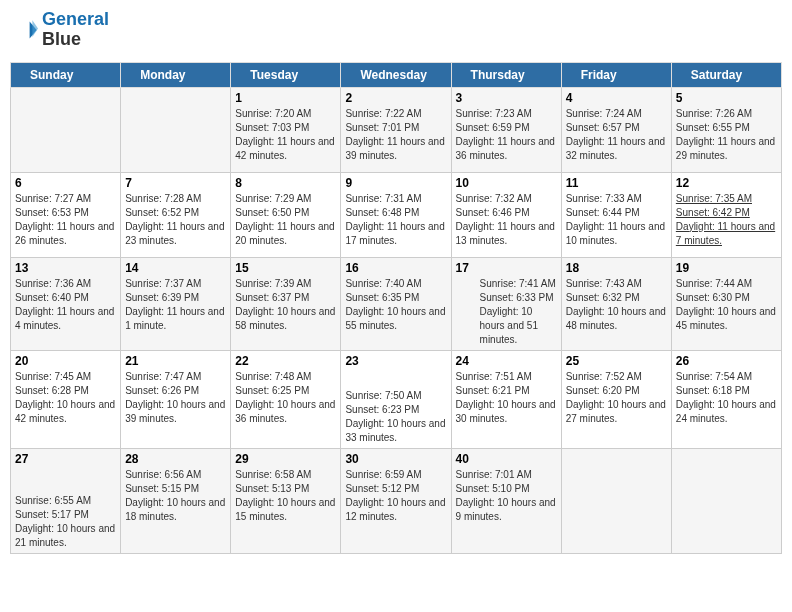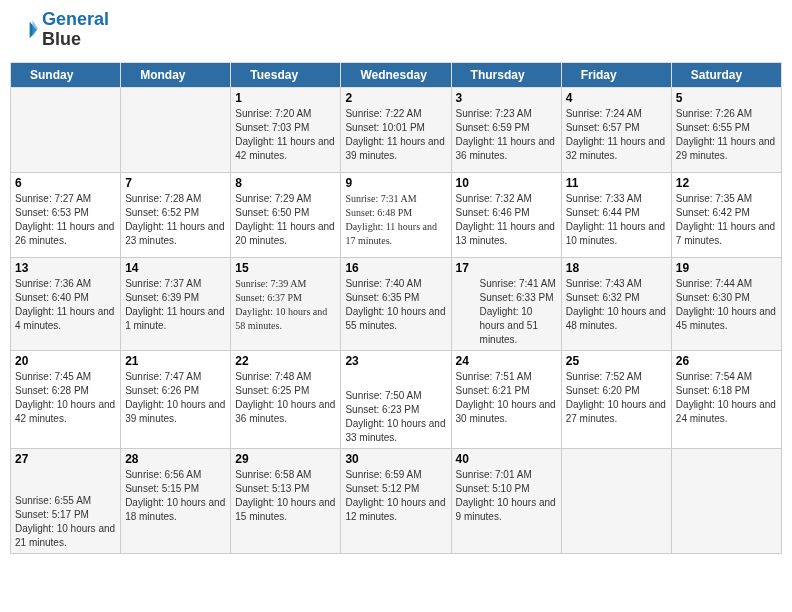--- a/index.html
+++ b/index.html
@@ -121,21 +121,21 @@
         <td class="empty-cell"></td>
         <td>
           <div class="day-number">1</div>
           <div class="day-info" style="white-space: pre-line;">Sunrise: 7:20 AM
 Sunset: 7:03 PM
 Daylight: 11 hours and 42 minutes.</div>
         </td>
         <td>
           <div class="day-number">2</div>
           <div class="day-info" style="white-space: pre-line;">Sunrise: 7:22 AM
-Sunset: 10:01 PM
+Sunset: 7:01 PM
 Daylight: 11 hours and 39 minutes.</div>
         </td>
         <td>
           <div class="day-number">3</div>
           <div class="day-info" style="white-space: pre-line;">Sunrise: 7:23 AM
 Sunset: 6:59 PM
 Daylight: 11 hours and 36 minutes.</div>
         </td>
         <td>
           <div class="day-number">4</div>
@@ -164,59 +164,59 @@
 Daylight: 11 hours and 23 minutes.</div>
         </td>
         <td>
           <div class="day-number">8</div>
           <div class="day-info" style="white-space: pre-line;">Sunrise: 7:29 AM
 Sunset: 6:50 PM
 Daylight: 11 hours and 20 minutes.</div>
         </td>
         <td>
           <div class="day-number">9</div>
-          <div class="day-info" style="white-space: pre-line; font-family: Liberation Serif, serif;">Sunrise: 7:31 AM
+          <div class="day-info" style="white-space: pre-line;">Sunrise: 7:31 AM
 Sunset: 6:48 PM
 Daylight: 11 hours and 17 minutes.</div>
         </td>
         <td>
           <div class="day-number">10</div>
           <div class="day-info" style="white-space: pre-line;">Sunrise: 7:32 AM
 Sunset: 6:46 PM
 Daylight: 11 hours and 13 minutes.</div>
         </td>
         <td>
           <div class="day-number">11</div>
           <div class="day-info" style="white-space: pre-line;">Sunrise: 7:33 AM
 Sunset: 6:44 PM
 Daylight: 11 hours and 10 minutes.</div>
         </td>
         <td>
           <div class="day-number">12</div>
-          <div class="day-info" style="white-space: pre-line;">Sunrise: 7:35 AM
+          <div class="day-info" style="white-space: pre-line; text-decoration: underline;">Sunrise: 7:35 AM
 Sunset: 6:42 PM
 Daylight: 11 hours and 7 minutes.</div>
         </td>
       </tr>
       <tr>
         <td>
           <div class="day-number">13</div>
           <div class="day-info" style="white-space: pre-line;">Sunrise: 7:36 AM
 Sunset: 6:40 PM
 Daylight: 11 hours and 4 minutes.</div>
         </td>
         <td>
           <div class="day-number">14</div>
           <div class="day-info" style="white-space: pre-line;">Sunrise: 7:37 AM
 Sunset: 6:39 PM
 Daylight: 11 hours and 1 minute.</div>
         </td>
         <td>
           <div class="day-number">15</div>
-          <div class="day-info" style="white-space: pre-line; font-family: Liberation Serif, serif;">Sunrise: 7:39 AM
+          <div class="day-info" style="white-space: pre-line;">Sunrise: 7:39 AM
 Sunset: 6:37 PM
 Daylight: 10 hours and 58 minutes.</div>
         </td>
         <td>
           <div class="day-number">16</div>
           <div class="day-info" style="white-space: pre-line;">Sunrise: 7:40 AM
 Sunset: 6:35 PM
 Daylight: 10 hours and 55 minutes.</div>
         </td>
         <td>

